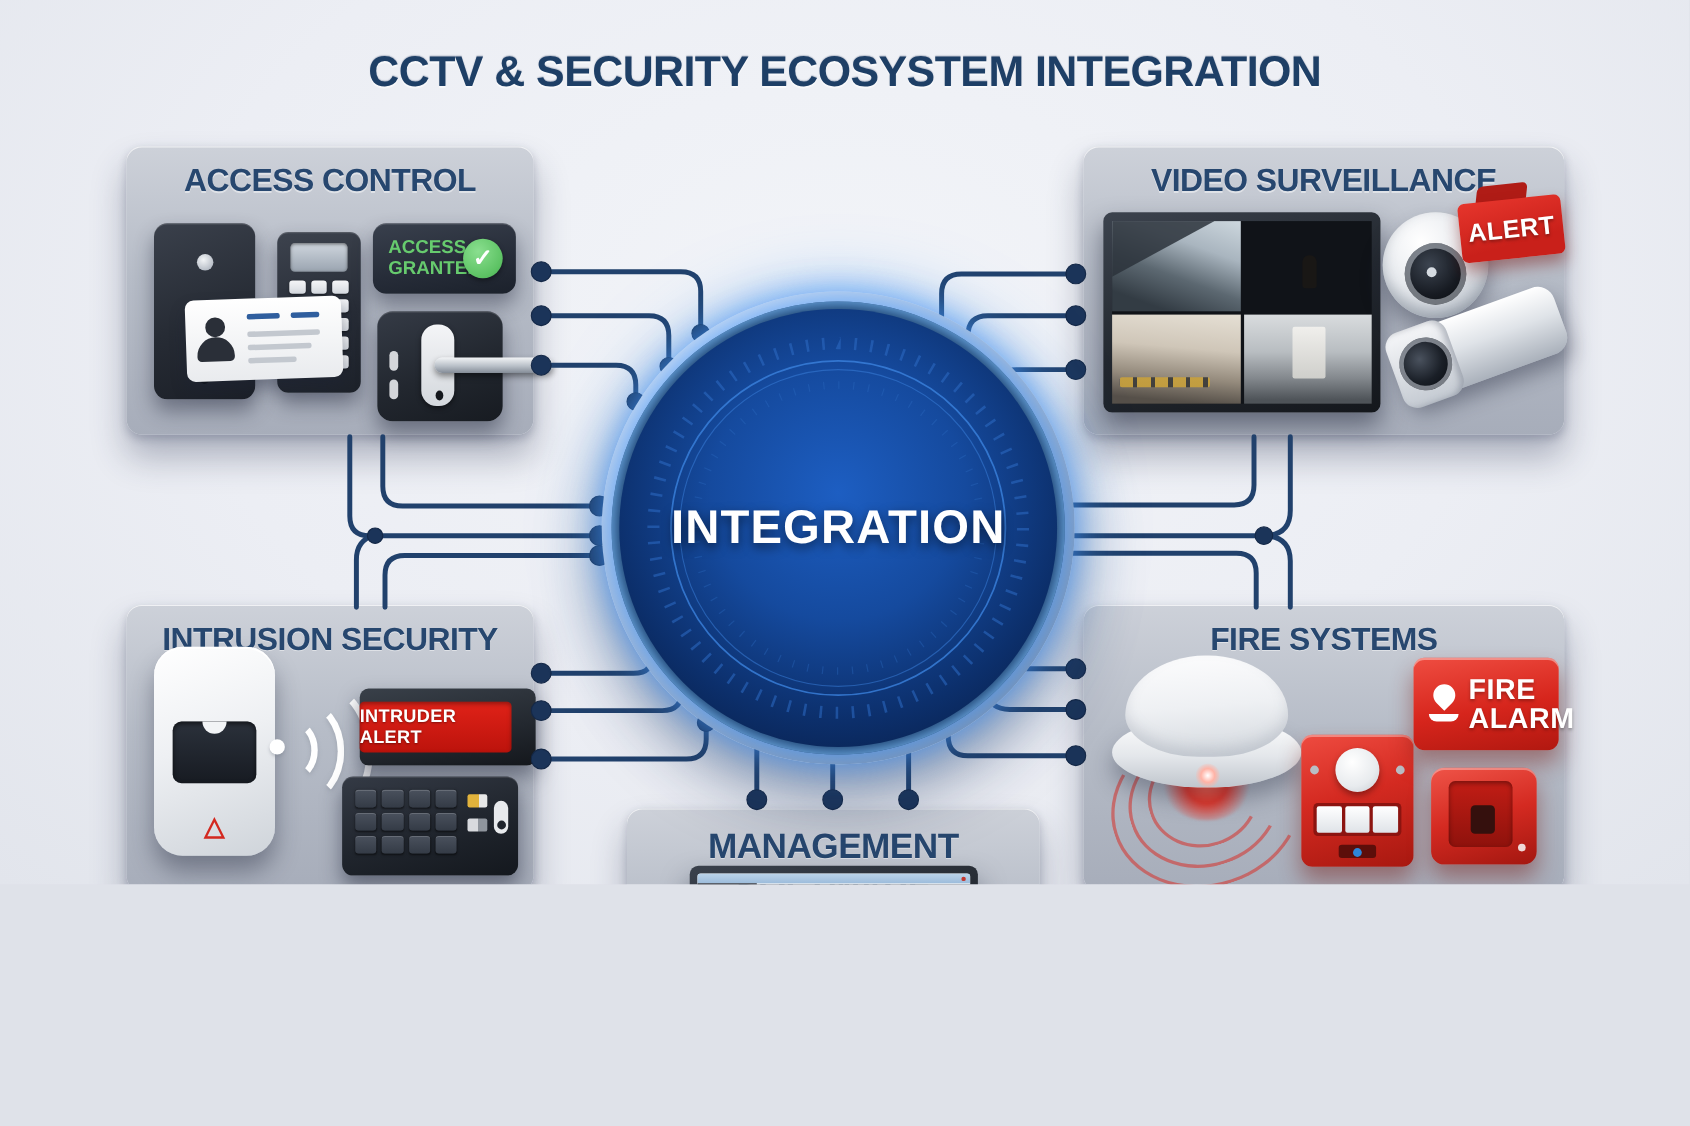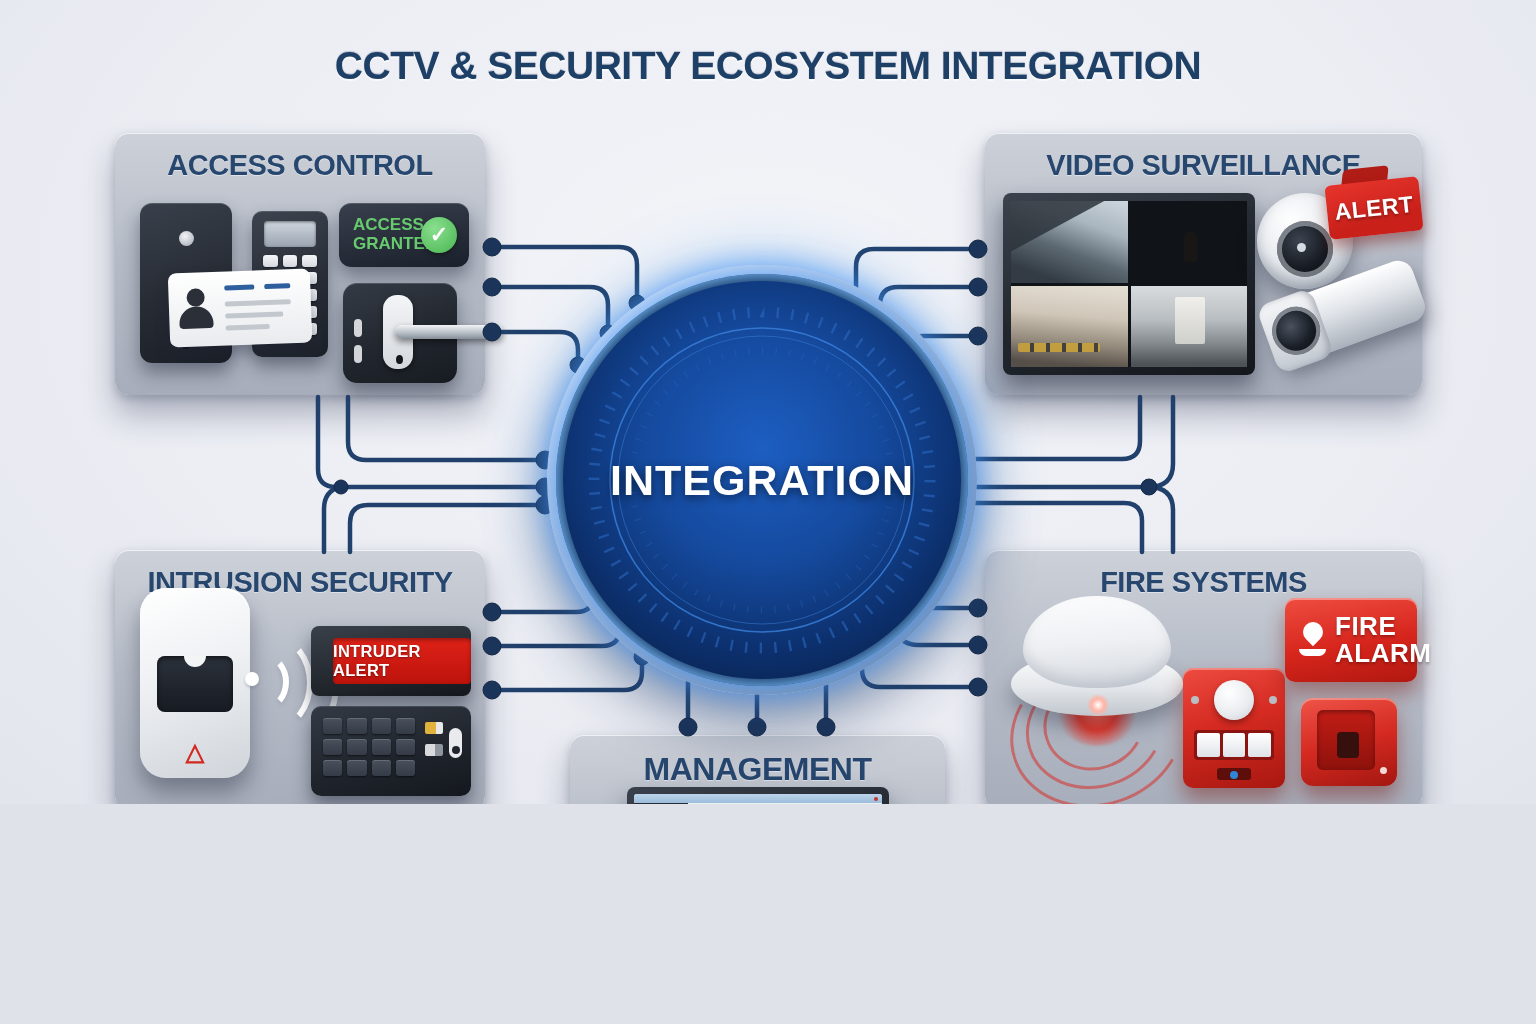--- a/index.html
+++ b/index.html
@@ -117,23 +117,23 @@
   .pir-notch{position:absolute;left:50%;top:0;width:22px;height:11px;margin-left:-11px;border-radius:0 0 11px 11px;background:#f2f4f6;}
   .pir-warn{position:absolute;left:0;right:0;bottom:14px;text-align:center;color:#d3281f;font-size:24px;font-weight:700;line-height:1;}
   .waves{position:absolute;left:128px;top:60px;width:120px;height:140px;}
   .wave{position:absolute;border:6px solid transparent;border-right-color:#ffffff;border-radius:50%;
     filter:drop-shadow(0 2px 2px rgba(120,128,140,.35));}
   .wave1{left:0;top:44px;width:34px;height:44px;}
   .wave2{left:-4px;top:26px;width:62px;height:82px;}
   .wave3{left:-8px;top:8px;width:92px;height:120px;}
   .wave-dot{position:absolute;left:2px;top:62px;width:14px;height:14px;border-radius:50%;background:#fff;
     box-shadow:0 2px 3px rgba(120,128,140,.4);}
-  .intruder-display{position:absolute;left:196px;top:76px;width:160px;height:70px;border-radius:8px;
+  .intruder-display{position:absolute;left:212px;top:76px;width:160px;height:70px;border-radius:8px;
     background:linear-gradient(170deg,#394049 0%,#23282f 60%,#14171c 100%);
-    box-shadow:0 10px 18px rgba(30,35,55,.5);display:flex;align-items:center;justify-content:flex-end;}
+    box-shadow:0 10px 18px rgba(30,35,55,.5);display:flex;align-items:center;justify-content:flex-start;}
   .intruder-screen{width:138px;height:46px;border-radius:4px;background:linear-gradient(180deg,#e02218,#bc130c);
     display:flex;align-items:center;justify-content:center;color:#fff;font-weight:700;font-size:16.5px;letter-spacing:.3px;
     text-shadow:0 1px 2px rgba(0,0,0,.4);box-shadow:inset 0 2px 4px rgba(0,0,0,.35);}
   .alarm-keypad{position:absolute;left:196px;top:156px;width:160px;height:90px;border-radius:10px;
     background:linear-gradient(165deg,#343a45 0%,#20252d 55%,#14181e 100%);
     box-shadow:0 10px 18px rgba(30,35,55,.5), inset 0 1px 0 rgba(255,255,255,.12);}
   .ak-grid{position:absolute;left:12px;top:12px;width:92px;display:grid;grid-template-columns:repeat(4,1fr);gap:5px;}
   .ak-key{height:16px;border-radius:3px;background:linear-gradient(180deg,#4a515d,#343b46);
     box-shadow:0 1px 2px rgba(0,0,0,.55), inset 0 1px 0 rgba(255,255,255,.16);}
   .ak-ico1{position:absolute;left:114px;top:16px;width:18px;height:12px;border-radius:2px;background:linear-gradient(90deg,#e2b33c 60%,#e8e8e8 60%);}

